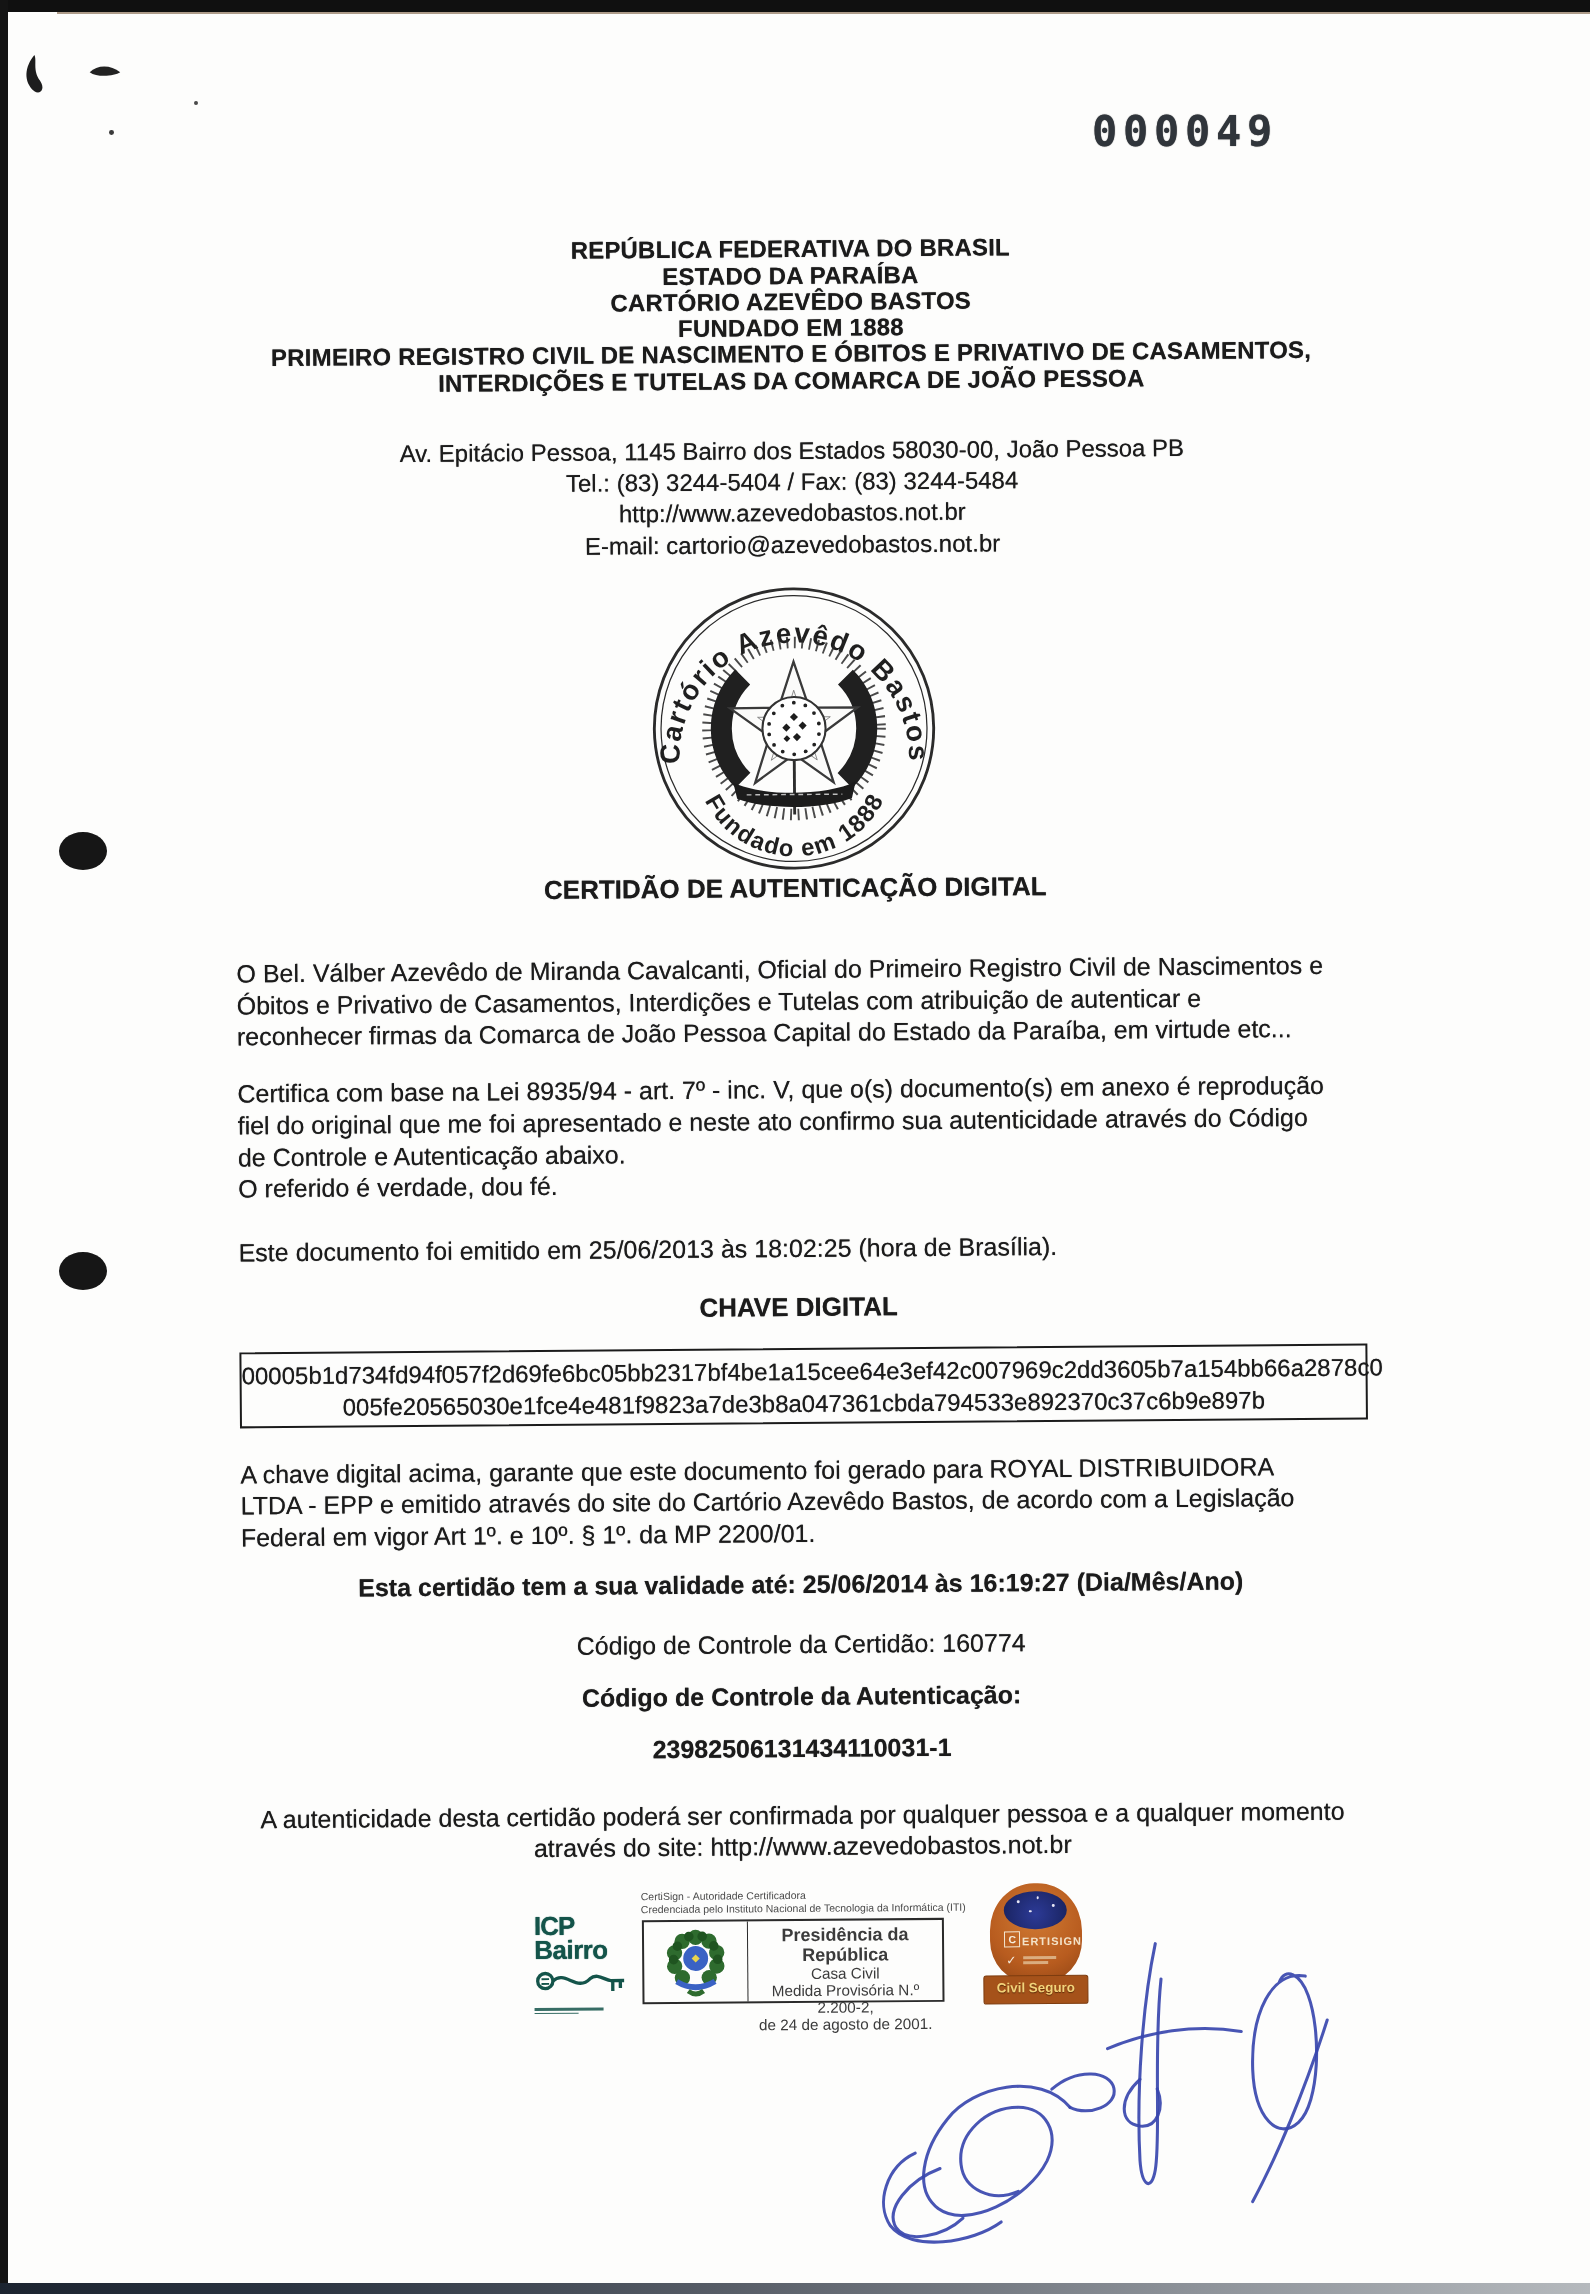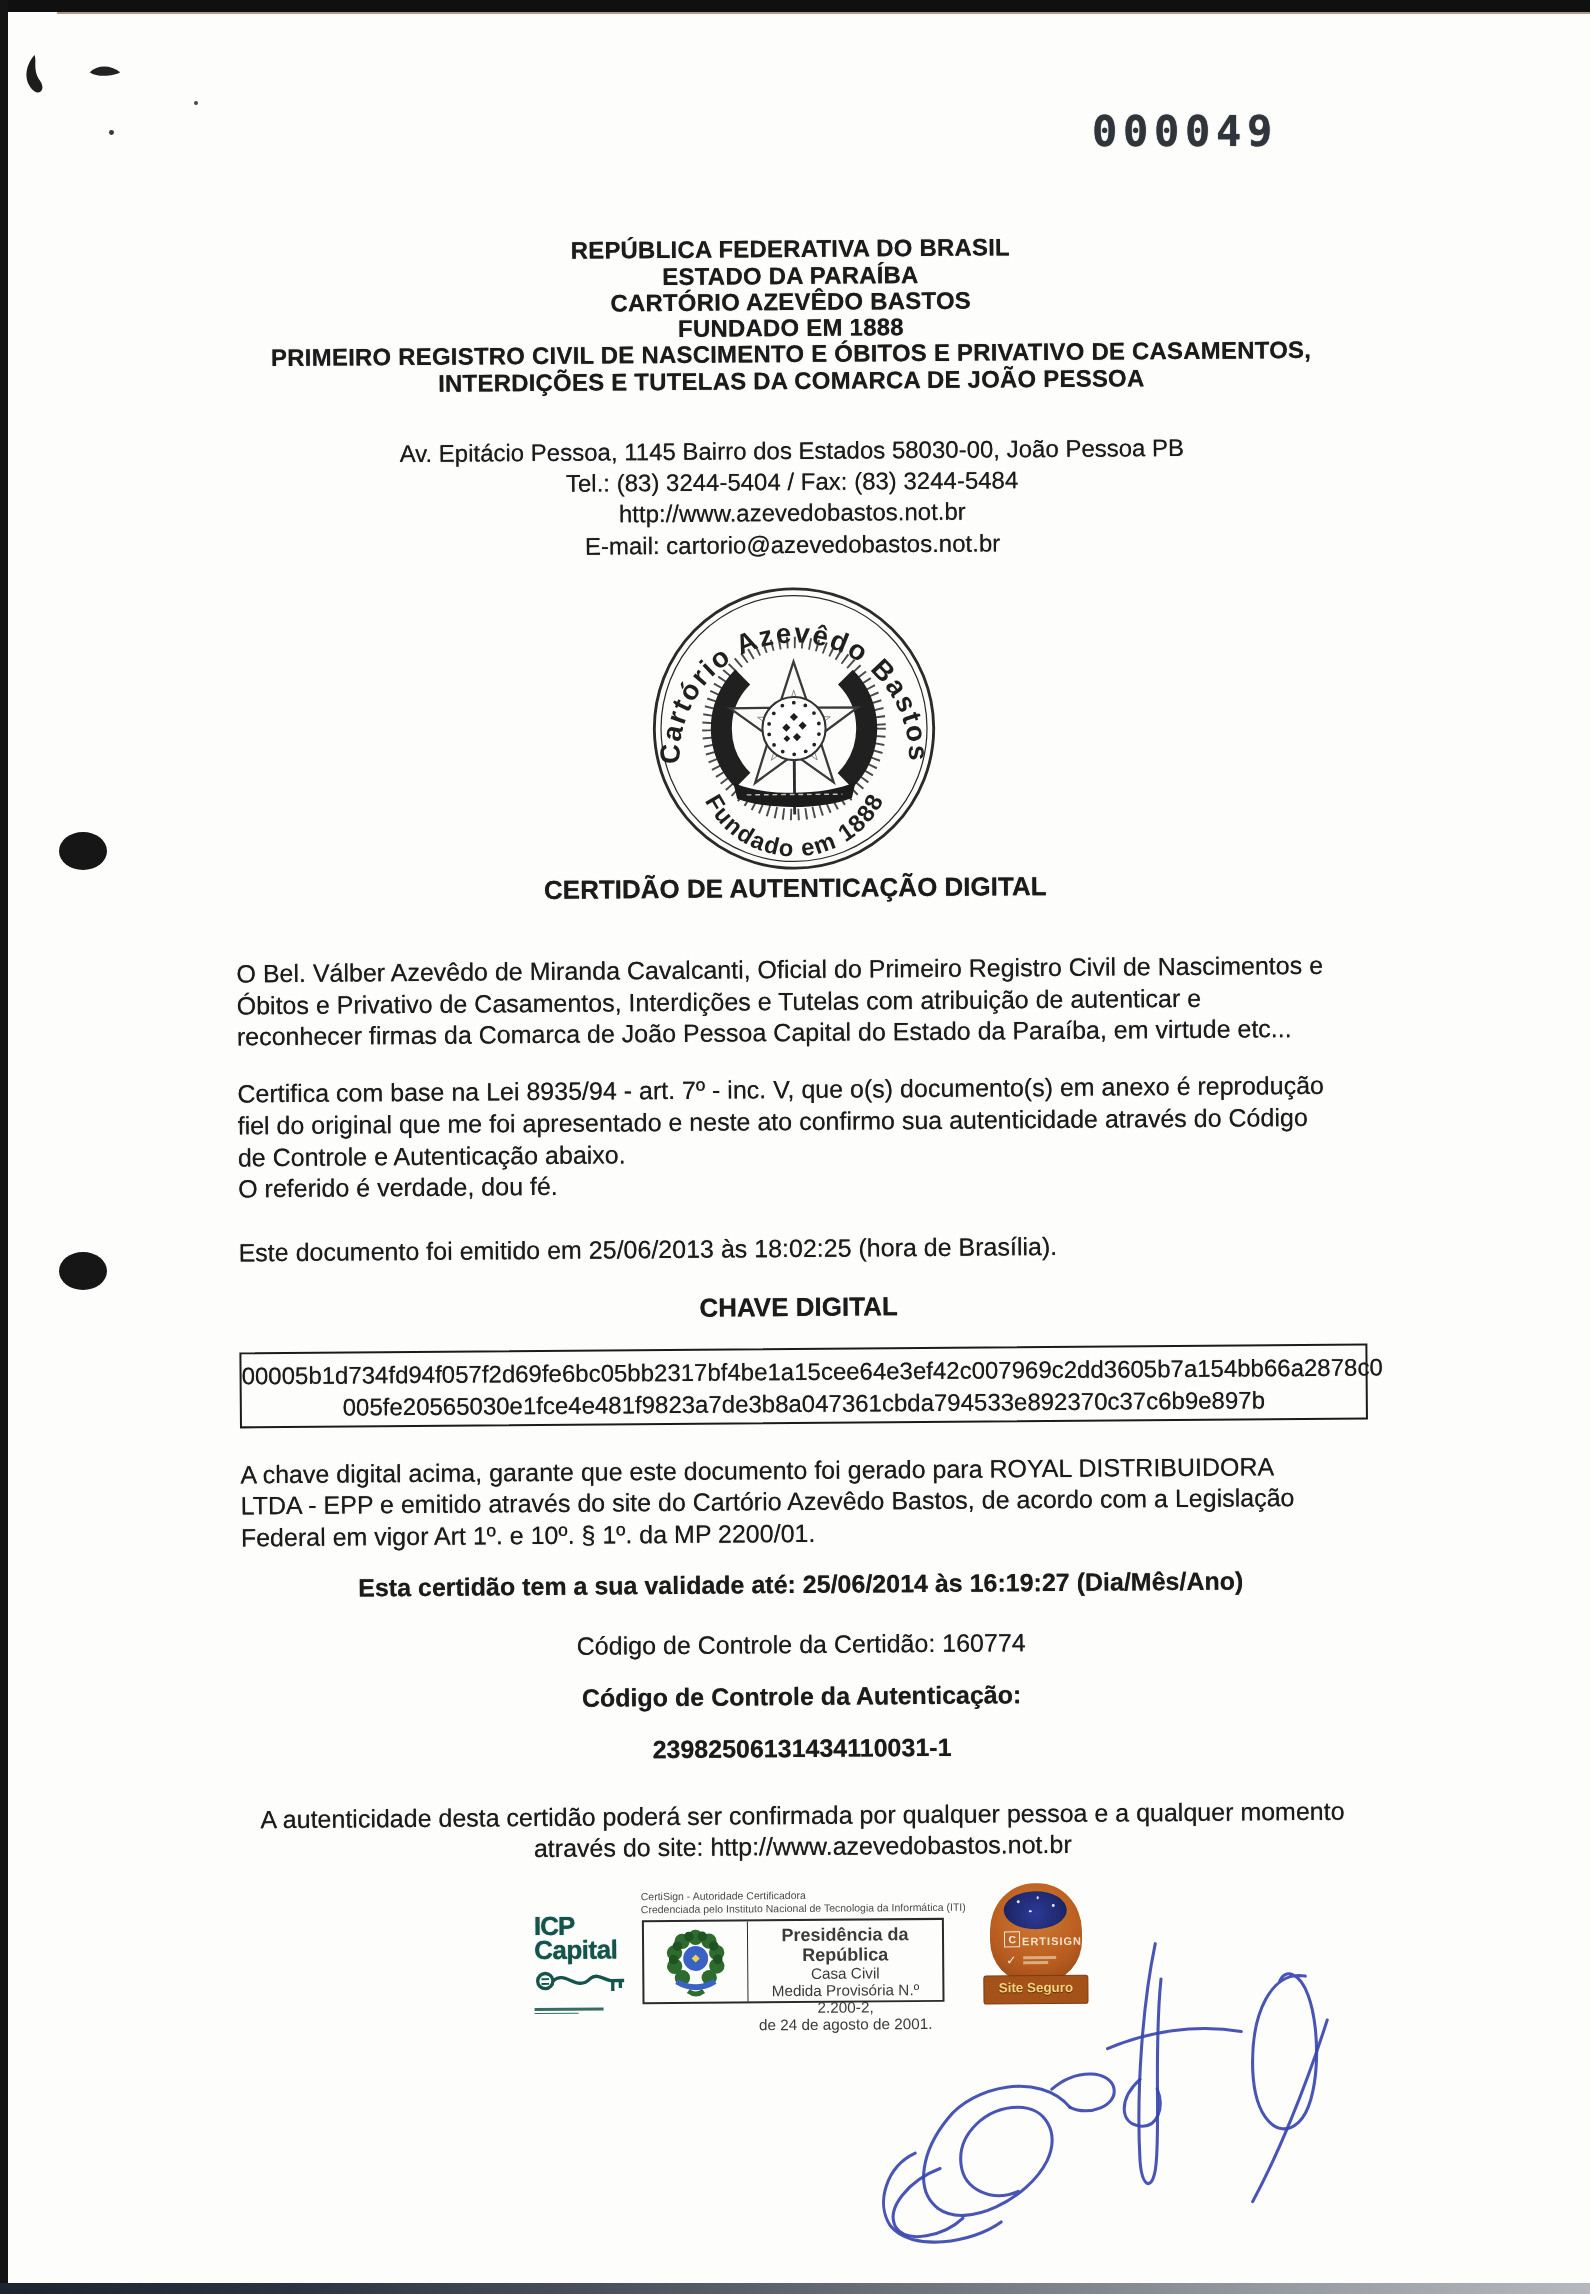--- a/index.html
+++ b/index.html
@@ -173,21 +173,21 @@
 
     <div class="abs center doc-text" style="top:1630px;font-size:25px;">Código de Controle da Certidão: 160774</div>
     <div class="abs center doc-text bold" style="top:1682px;font-size:25px;">Código de Controle da Autenticação:</div>
     <div class="abs center doc-text bold" style="top:1734px;font-size:25px;">23982506131434110031-1</div>
 
     <div class="abs center doc-text" style="top:1801px;font-size:25px;">A autenticidade desta certidão poderá ser confirmada por qualquer pessoa e a qualquer momento</div>
     <div class="abs center doc-text" style="top:1832px;font-size:25px;">através do site: http://www.azevedobastos.not.br</div>
 
     <div class="abs" id="icp-logo">
       <div class="t1">ICP</div>
-      <div class="t2">Capital</div>
+      <div class="t2">Bairro</div>
       <svg width="96" height="38" style="margin-top:1.9px;" viewBox="0 0 100 40">
         <circle cx="11" cy="18" r="8" fill="none" stroke="#14544a" stroke-width="3.5"></circle>
         <line x1="7" y1="16" x2="15" y2="16" stroke="#14544a" stroke-width="2"></line>
         <line x1="7" y1="21" x2="15" y2="21" stroke="#14544a" stroke-width="2"></line>
         <path d="M 19,18 C 32,6 44,30 58,16 C 66,9 74,18 80,18 L 94,18" fill="none" stroke="#14544a" stroke-width="3.5"></path>
         <line x1="82" y1="18" x2="82" y2="29" stroke="#14544a" stroke-width="3.5"></line>
         <line x1="90" y1="18" x2="90" y2="26" stroke="#14544a" stroke-width="3.5"></line>
       </svg>
       <div class="icp-bar" style="width:69px;height:2.9px;margin-top:1.9px;"></div>
       <div class="icp-bar" style="width:44px;height:1.9px;margin-top:1.9px;"></div>
@@ -240,21 +240,21 @@
         <div class="star" style="left:13.4px;top:9.6px;"></div>
         <div class="star" style="left:32.5px;top:5.7px;"></div>
         <div class="star" style="left:48px;top:13.4px;"></div>
         <div class="star" style="left:25px;top:19px;"></div>
       </div>
       <div class="cbox">C</div>
       <div class="brand">ERTISIGN</div>
       <div class="check">✓</div>
       <div class="mini"></div>
       <div class="mini" style="top:78px;width:25px;"></div>
-      <div class="banner">Site Seguro</div>
+      <div class="banner">Civil Seguro</div>
     </div>
 
   </div>
 
   <svg class="abs sig" style="left:856px;top:2046px;" width="277" height="201" viewBox="0 0 290 210">
     <path d="M 205,45 C 232,22 266,26 270,44 C 274,62 244,74 224,64"></path>
     <path d="M 224,64 C 192,26 122,42 96,76 C 70,108 60,150 86,170 C 116,192 180,160 200,120 C 214,90 198,64 170,64 C 136,64 106,92 110,124 C 113,150 142,164 170,152"></path>
     <path d="M 88,128 C 56,140 30,170 42,190 C 53,207 92,199 112,180"></path>
     <path d="M 62,112 C 32,126 20,164 36,188 C 58,216 122,206 152,184"></path>
   </svg>

